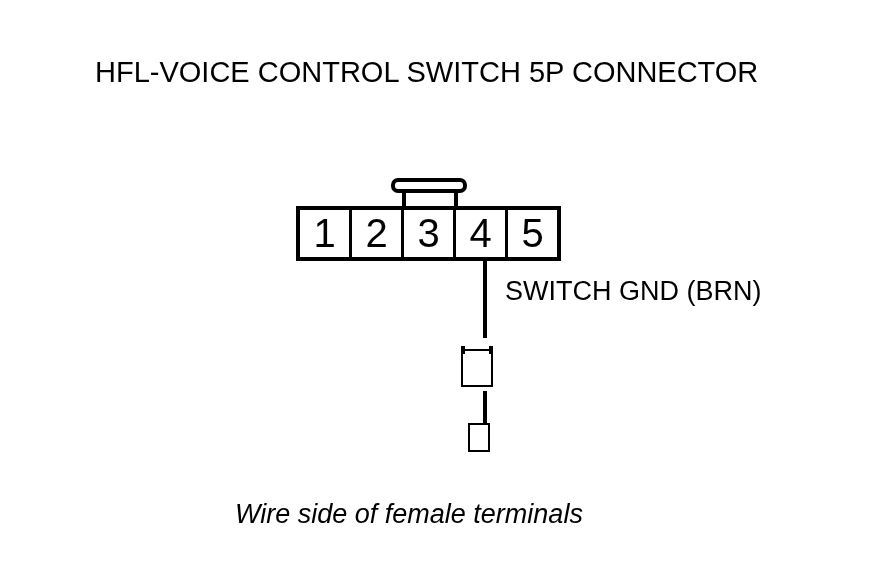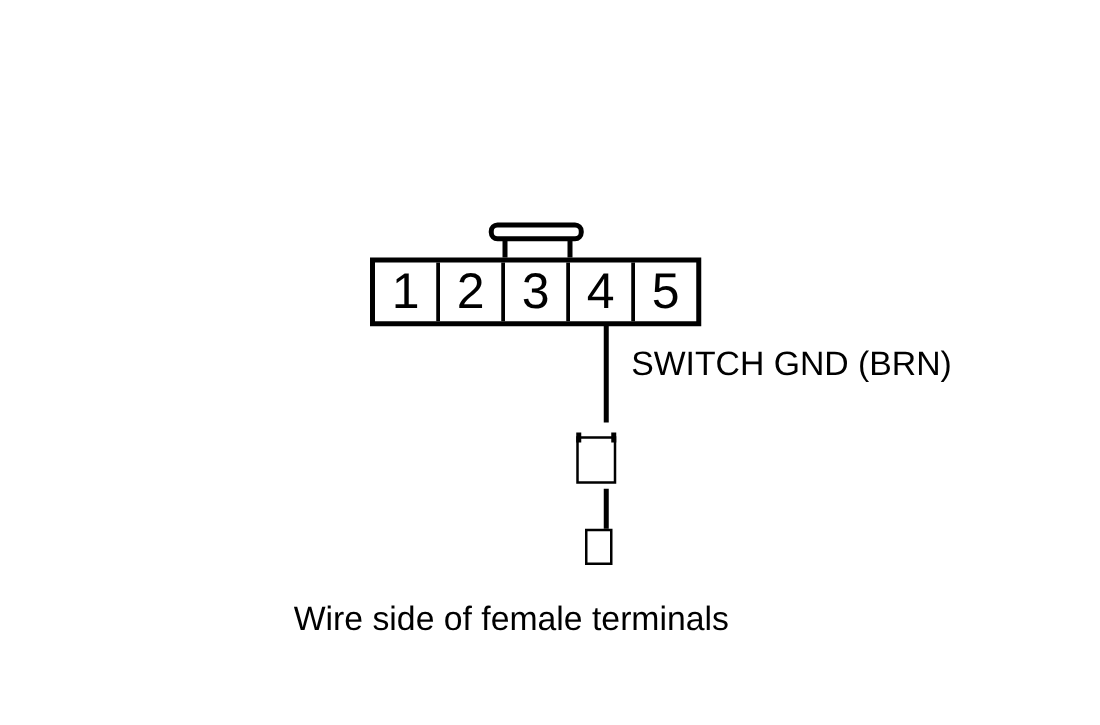--- a/index.html
+++ b/index.html
@@ -104,31 +104,33 @@
     left: 468px;
     top: 423px;
     width: 22px;
     height: 29px;
     border: 2px solid #000000;
     background: #ffffff;
   }
   .caption {
     position: absolute;
     left: 235px;
-    top: 480px;
+    top: 499px;
     font-size: 27px;
     white-space: nowrap;
     color: #000000;
+    font-style: italic;
   }
 </style>
 </head>
 <body>
 
 <div class="canvas">
 
+  <div class="title">HFL-VOICE CONTROL SWITCH 5P CONNECTOR</div>
 
   <div class="tab-bar"></div>
   <div class="tab-leg left"></div>
   <div class="tab-leg right"></div>
 
   <div class="connector">
     <div class="pin-cell">1</div>
     <div class="pin-cell">2</div>
     <div class="pin-cell">3</div>
     <div class="pin-cell">4</div>

